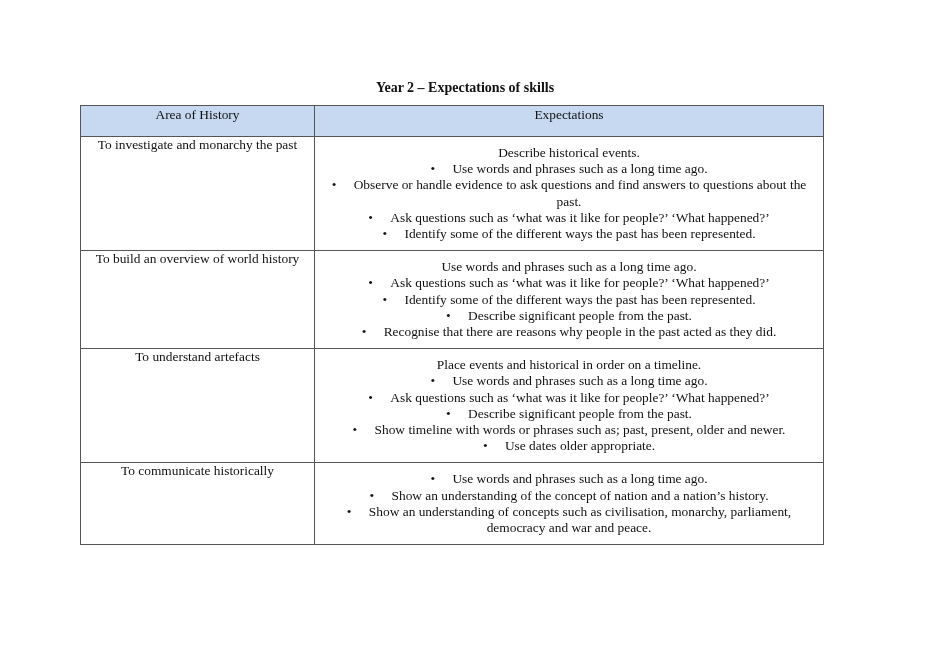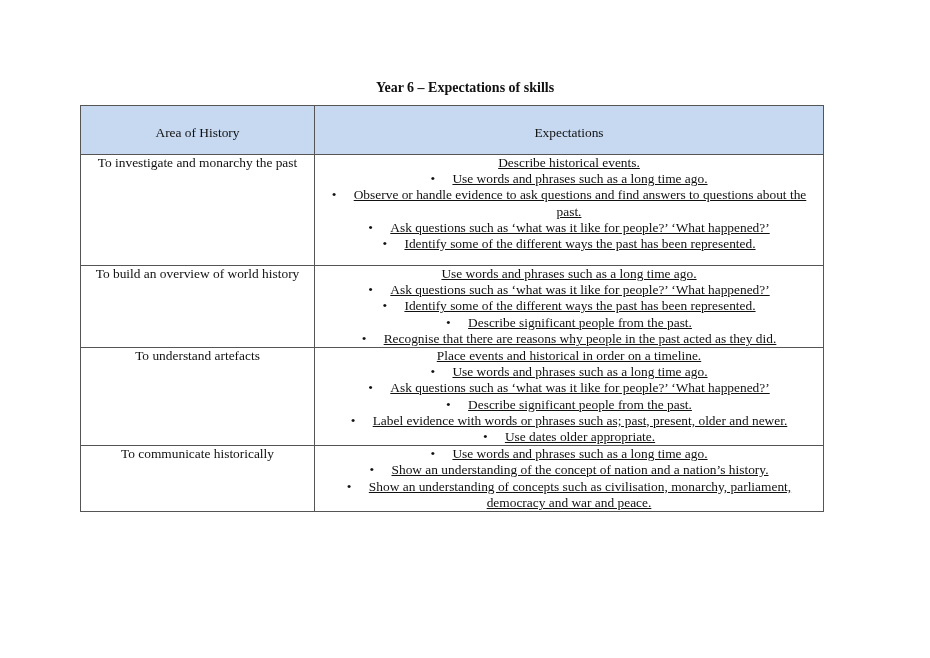--- a/index.html
+++ b/index.html
@@ -4,36 +4,36 @@
 <style>
   html, body { margin: 0; padding: 0; background: #ffffff; }
   body { width: 930px; height: 658px; position: relative; overflow: hidden;
          font-family: "Liberation Serif", "DejaVu Serif", serif; color: #111; }
   .title { position: absolute; left: 0; width: 930px; top: 79px; text-align: center;
            font-weight: bold; font-size: 14px; line-height: 17px; }
   table.skills { position: absolute; left: 80px; top: 105px; width: 743px;
                  border-collapse: collapse; table-layout: fixed; font-size: 13.4px; }
   table.skills td, table.skills th { border: 1px solid #555; vertical-align: top;
                  text-align: center; padding: 0 6px; line-height: 16.2px; font-weight: normal; }
-  table.skills th { background: #c6d9f1; height: 29px; padding-top: 19px; }
+  table.skills th { background: #c6d9f1; height: 29px; padding-top: 1px; }
   col.c1 { width: 234px; }
   col.c2 { width: 509px; }
   .area { padding-top: 1px; }
-  ul.exp { list-style: none; margin: 0; padding: 0; text-decoration: underline; }
+  ul.exp { list-style: none; margin: 8px; padding: 0; }
   ul.exp li { margin: 0; padding: 0; }
   ul.exp li.b::before { content: "\2022"; display: inline-block; width: 22px; text-align: left; }
   tr.r1 td { height: 110px; }
   tr.r2 td { height: 80px; }
   tr.r3 td { height: 96px; }
   tr.r4 td { height: 63px; }
 </style>
 </head>
 <body>
 
-<div class="title">Year 6 – Expectations of skills</div>
+<div class="title">Year 2 – Expectations of skills</div>
 
 <table class="skills">
   <colgroup>
       <col class="c1">
       <col class="c2">
     </colgroup>
   <thead>
     <tr>
       <th>Area of History</th>
       <th>Expectations</th>
@@ -67,21 +67,21 @@
   </tr>
 
   <tr class="r3">
     <td class="area">To understand artefacts</td>
     <td>
       <ul class="exp">
             <li><span>Place events and historical in order on a timeline.</span></li>
             <li class="b"><span>Use words and phrases such as a long time ago.</span></li>
             <li class="b"><span>Ask questions such as ‘what was it like for people?’ ‘What happened?’</span></li>
             <li class="b"><span>Describe significant people from the past.</span></li>
-            <li class="b"><span>Label evidence with words or phrases such as; past, present, older and newer.</span></li>
+            <li class="b"><span>Show timeline with words or phrases such as; past, present, older and newer.</span></li>
             <li class="b"><span>Use dates older appropriate.</span></li>
           </ul>
     </td>
   </tr>
 
   <tr class="r4">
     <td class="area">To communicate historically</td>
     <td>
       <ul class="exp">
             <li class="b"><span>Use words and phrases such as a long time ago.</span></li>

